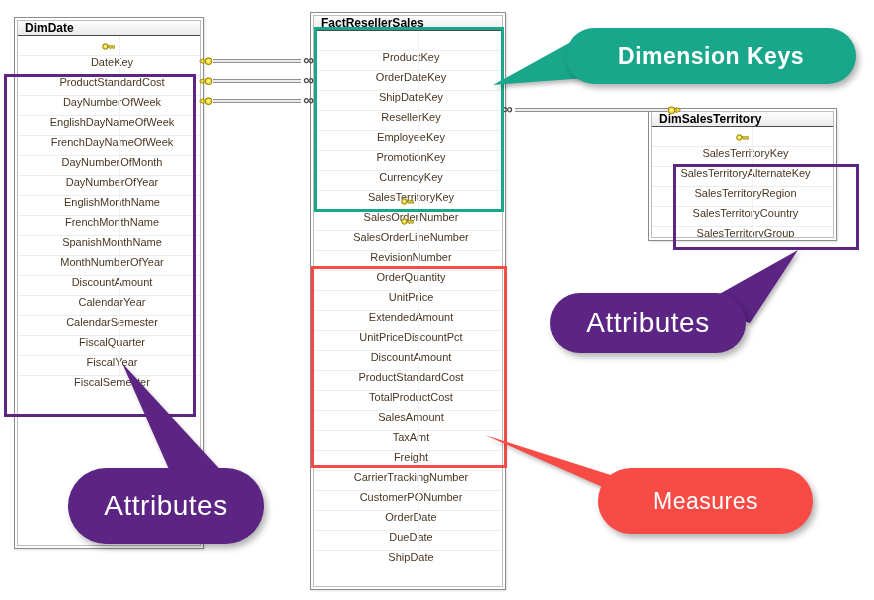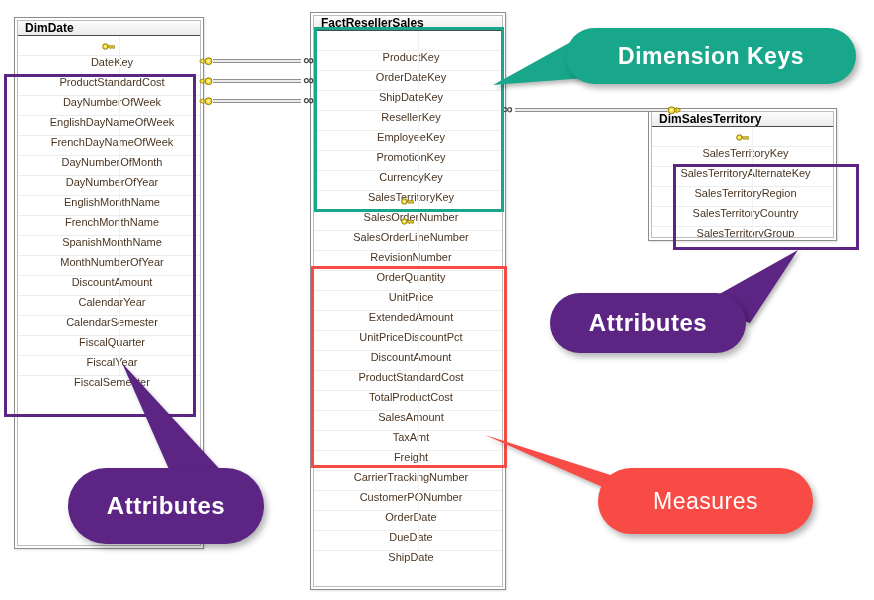--- a/index.html
+++ b/index.html
@@ -42,21 +42,21 @@
   
   .callout{position:absolute;z-index:10;}
   .callout svg.tail{position:absolute;left:0;top:0;overflow:visible;
                     filter:drop-shadow(2px 3px 2px rgba(0,0,0,0.28));}
   .callout .pill{position:absolute;border-radius:999px;display:flex;align-items:center;justify-content:center;
                  color:#fff;box-shadow:3px 4px 6px rgba(0,0,0,0.30);}
   .callout .pill .label{white-space:nowrap;}
   .co-green .pill{background:#18a78b;}
   .co-green .label{font-size:23px;font-weight:bold;letter-spacing:0.5px;}
   .co-purple .pill{background:#5c2483;}
-  .co-purple .label{font-size:24px;font-weight:bold;letter-spacing:0.5px;}
+  .co-purple .label{font-size:28px;font-weight:normal;letter-spacing:0.5px;}
   .co-red .pill{background:#f94b45;}
   .co-red .label{font-size:23px;font-weight:normal;letter-spacing:0.5px;}
 </style>
 </head>
 <body>
 
 <div class="canvas">
 
   <div class="table-window" style="left:14px;top:17px;width:190px;height:532px;">
     <div class="table-inner">

